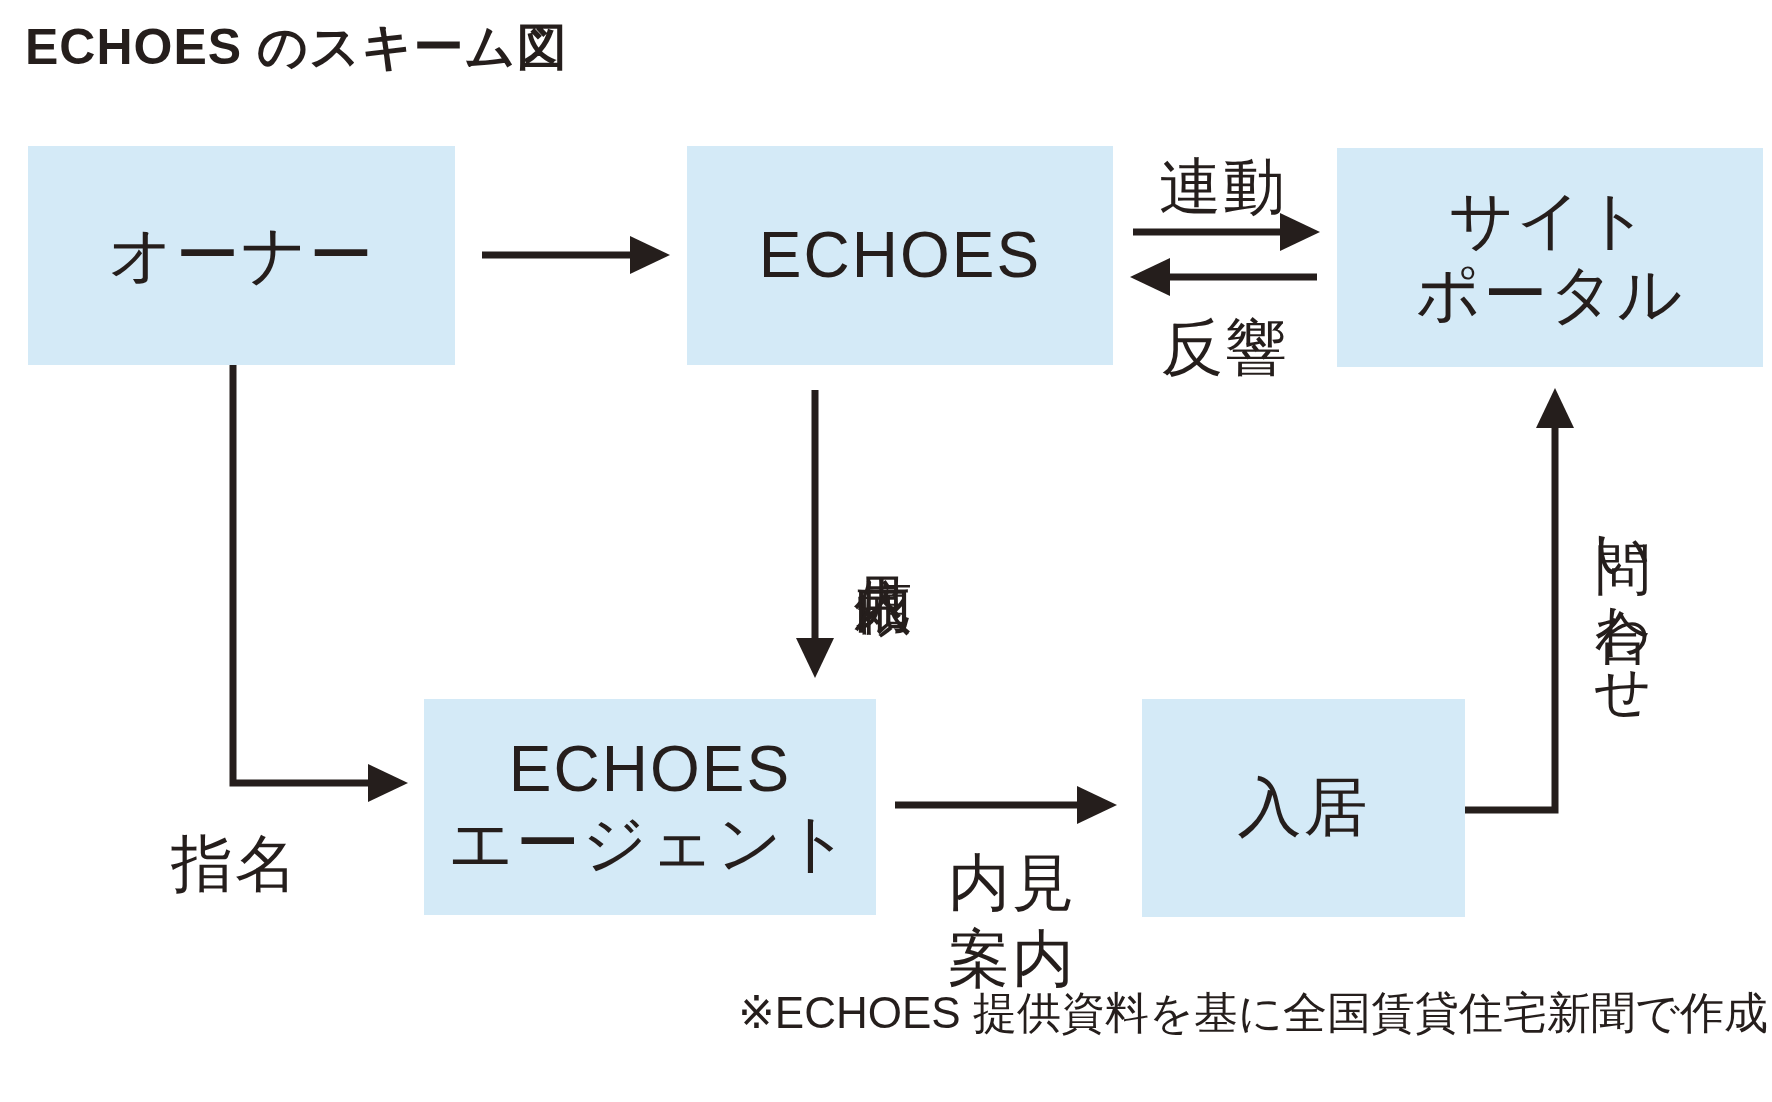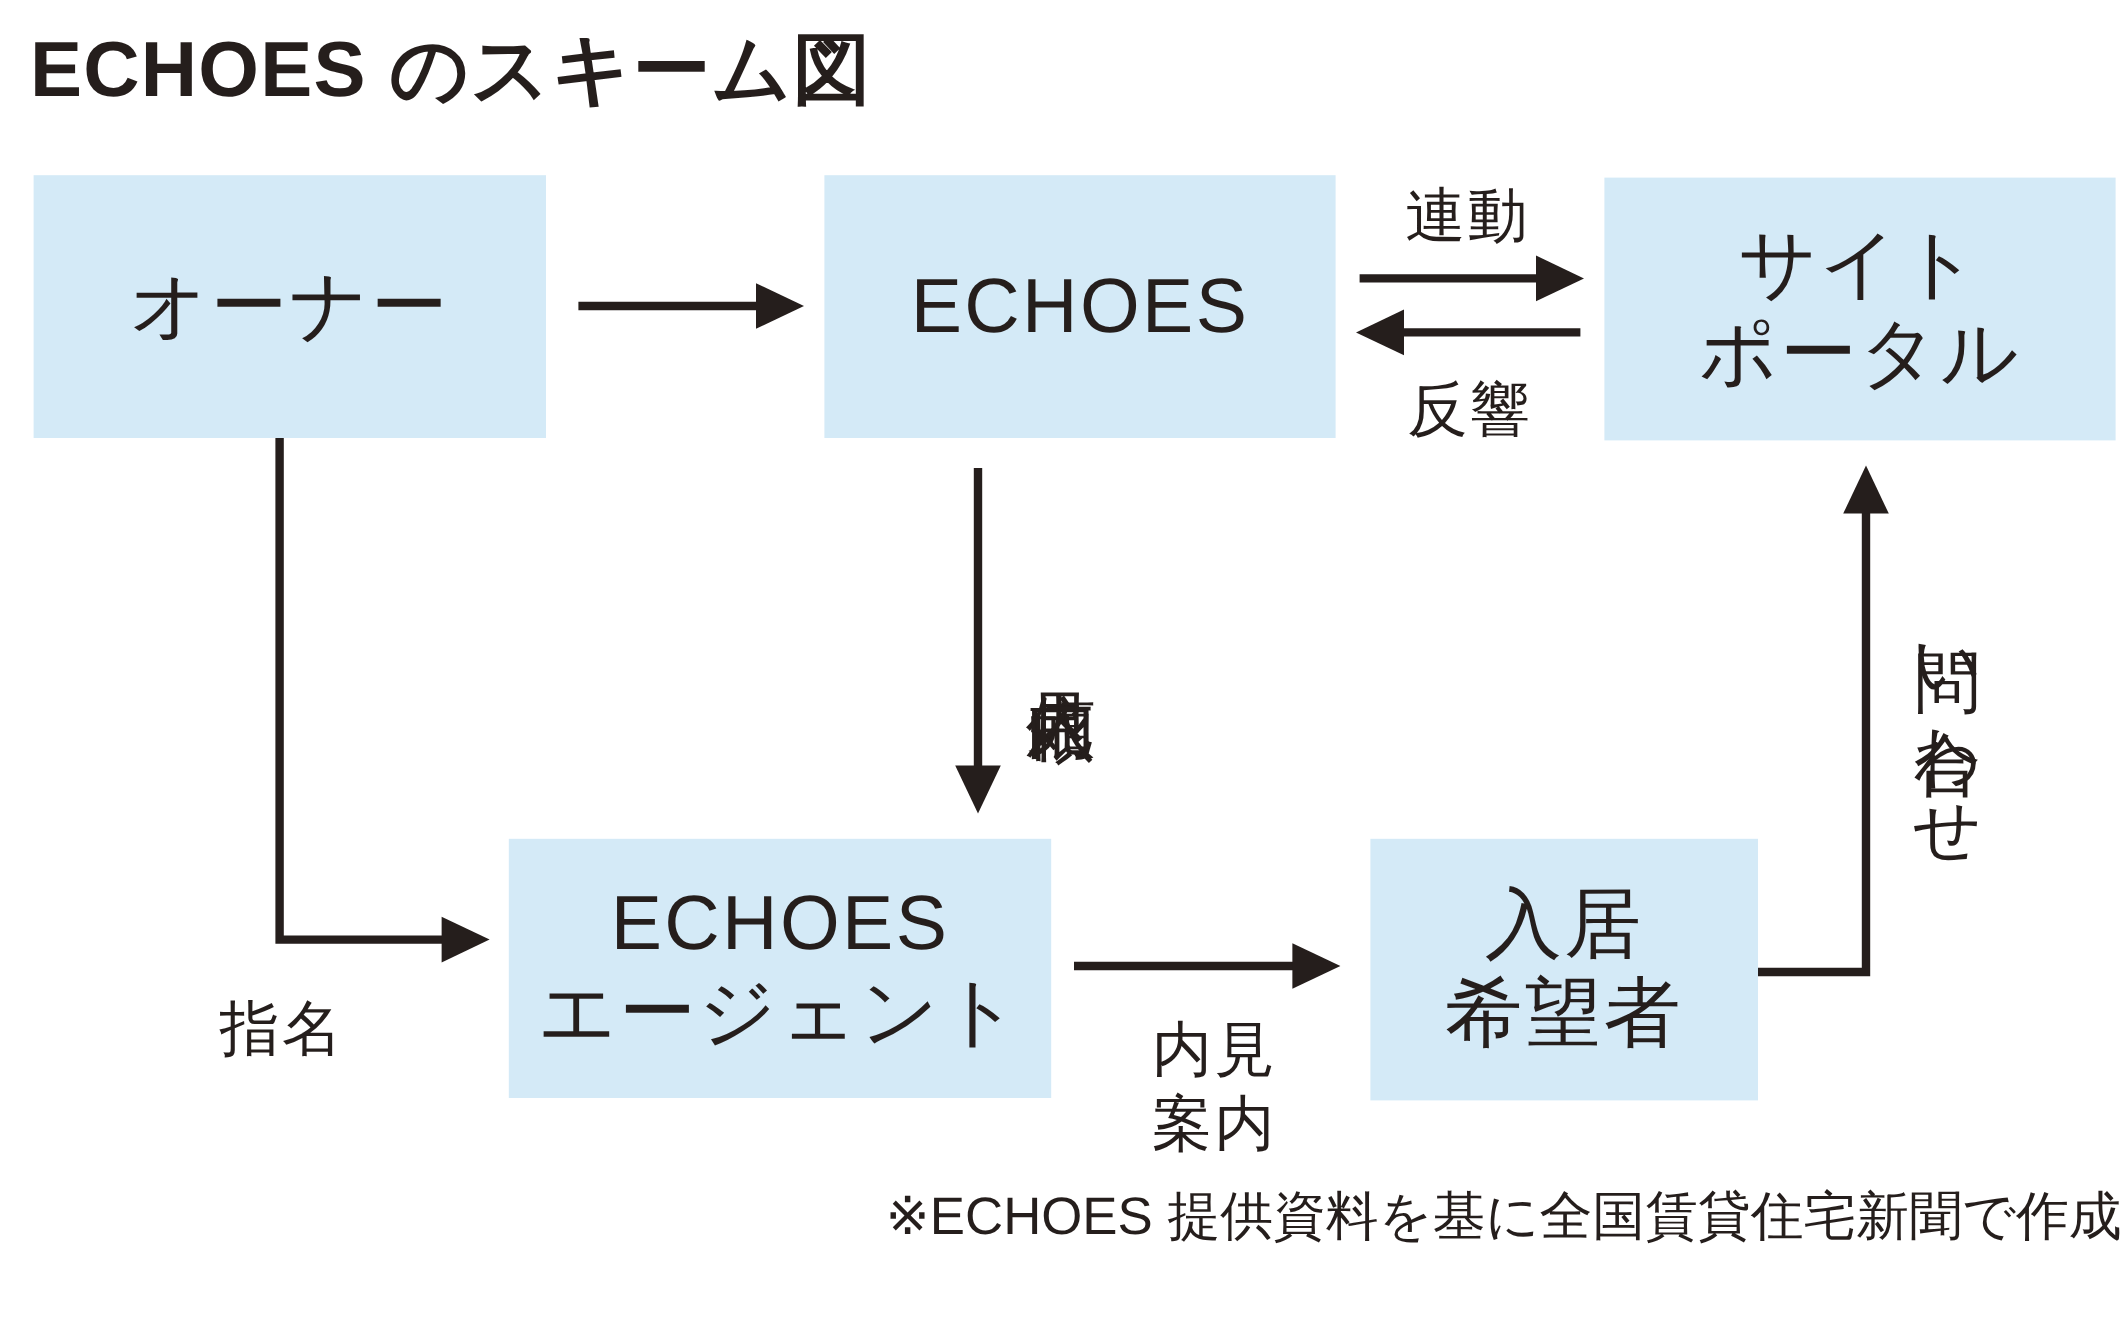--- a/index.html
+++ b/index.html
@@ -14,21 +14,21 @@
     background: #ffffff;
     overflow: hidden;
     font-family: "Liberation Sans", "DejaVu Sans", sans-serif;
     color: var(--ink, #251e1c);
   }
   .title {
     position: absolute;
     left: 25px;
     top: 14px;
     margin: 0;
-    font-size: 65px;
+    font-size: 50px;
     font-weight: bold;
     letter-spacing: 1px;
     white-space: nowrap;
   }
   .arrow-layer {
     position: absolute;
     left: 0;
     top: 0;
     width: 1772px;
     height: 1102px;
@@ -56,21 +56,21 @@
     letter-spacing: 2px;
     white-space: nowrap;
   }
   .node-owner  { left: 28px;   top: 146px; width: 427px; height: 219px; }
   .node-echoes { left: 687px;  top: 146px; width: 426px; height: 219px; }
   .node-portal { left: 1337px; top: 148px; width: 426px; height: 219px; }
   .node-agent  { left: 424px;  top: 699px; width: 452px; height: 216px; }
   .node-tenant { left: 1142px; top: 699px; width: 323px; height: 218px; }
   .edge-label {
     position: absolute;
-    font-size: 50px;
+    font-size: 62px;
     line-height: 1.2;
     text-align: center;
     letter-spacing: 2px;
     white-space: nowrap;
   }
   .edge-label.horizontal-2line { line-height: 1.22; }
   .edge-label.vertical {
     writing-mode: vertical-rl;
     text-orientation: upright;
     white-space: nowrap;
@@ -143,21 +143,20 @@
     <span>ポータル</span>
   </div>
 
   <div class="node node-agent">
     <span>ECHOES</span>
     <span>エージェント</span>
   </div>
 
   <div class="node node-tenant">
     <span>入居</span>
-    <span>希望者</span>
   </div>
 
 
   <div class="edge-label label-sync">連動</div>
 
   <div class="edge-label label-feedback">反響</div>
 
   <div class="edge-label vertical label-viewing-request">内見依頼</div>
 
   <div class="edge-label label-nomination">指名</div>

